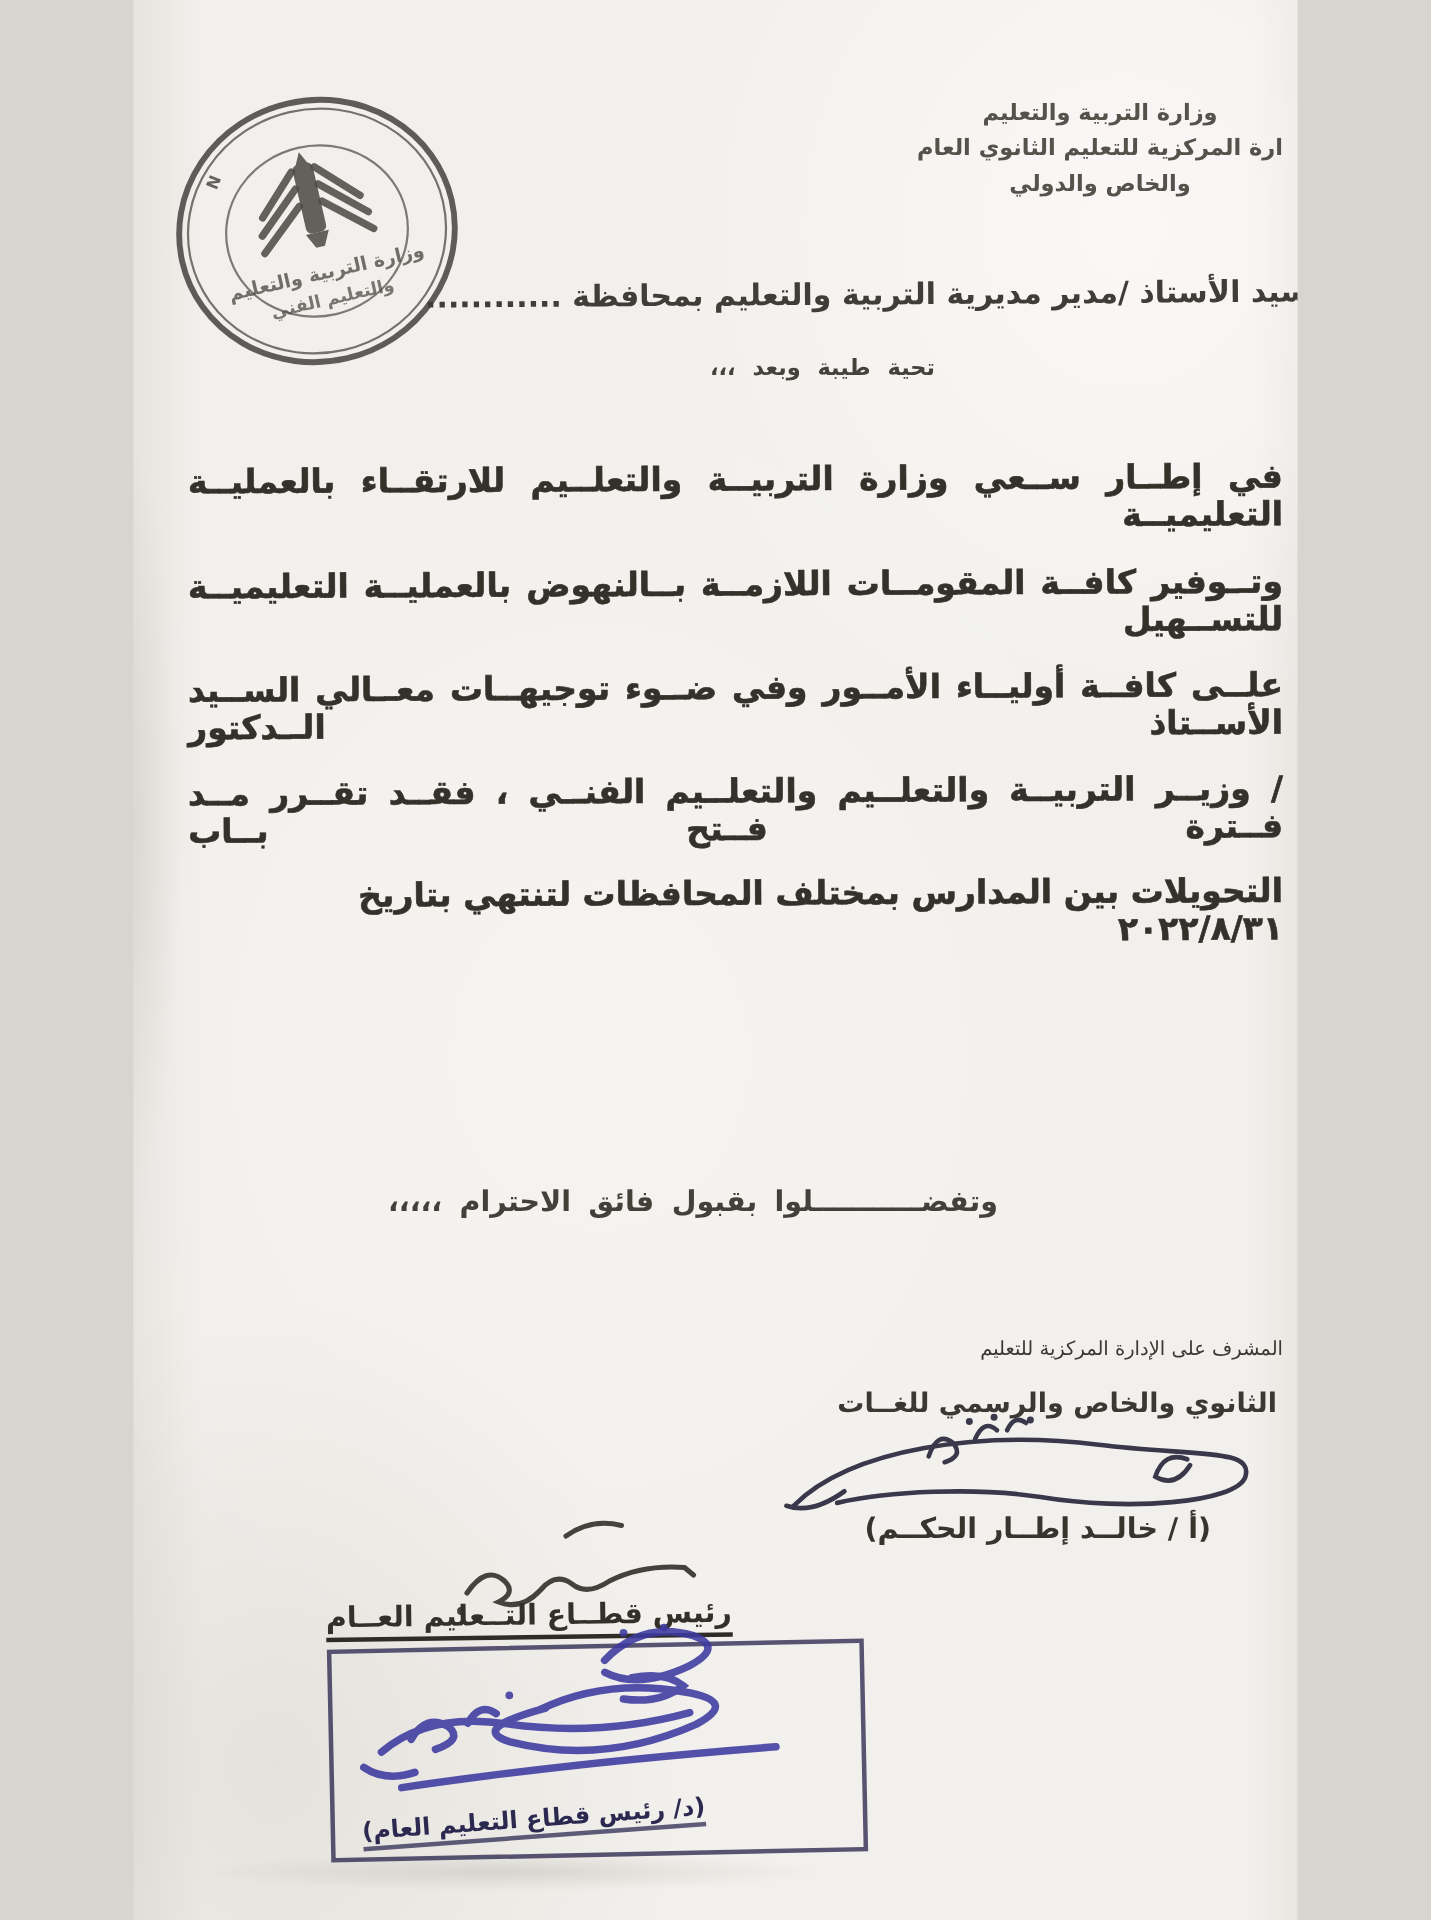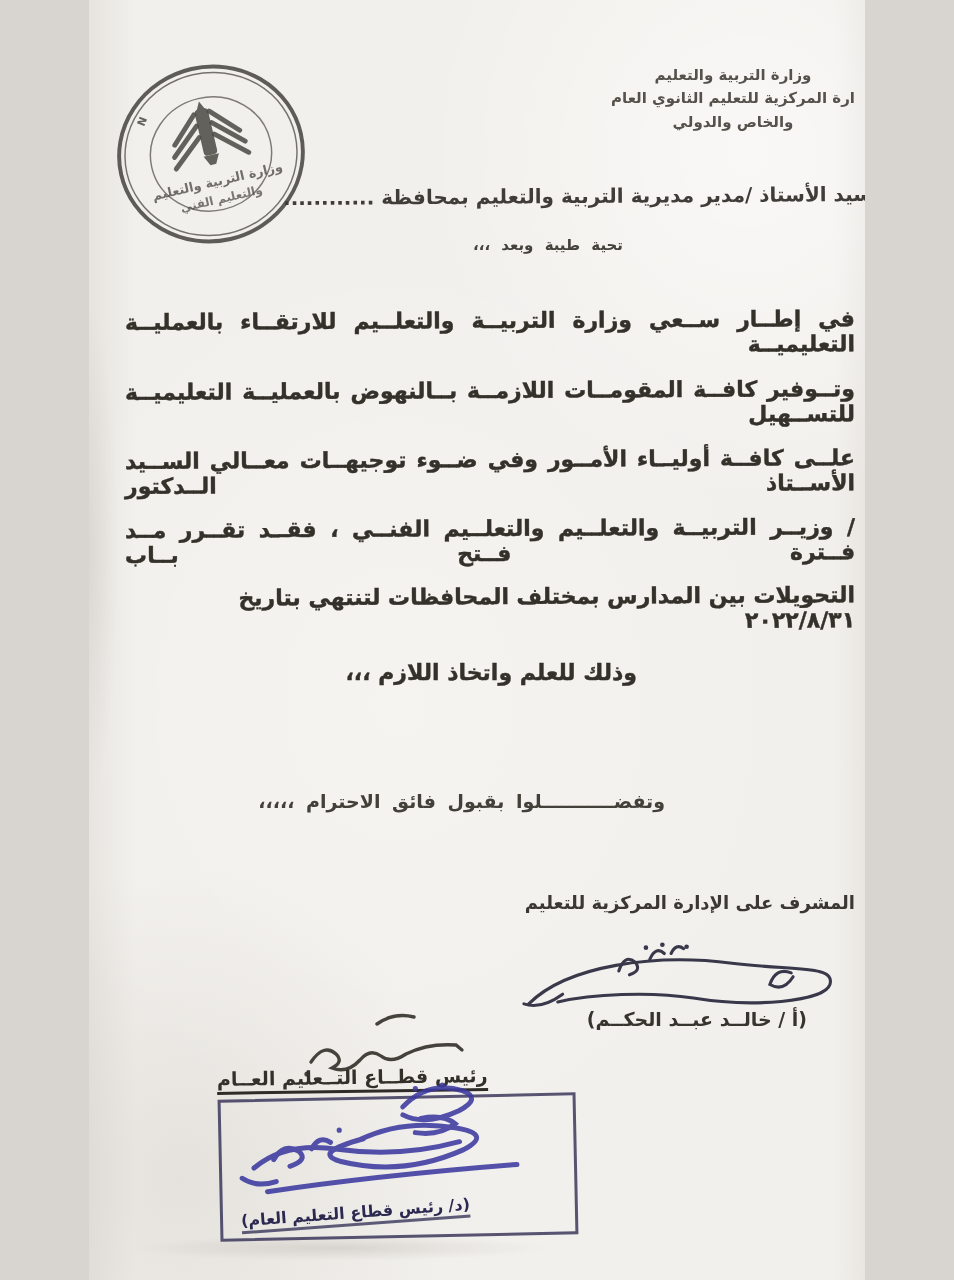--- a/index.html
+++ b/index.html
@@ -61,21 +61,21 @@
     font-size:22px;font-weight:800;color:#34312b;white-space:nowrap;
     -webkit-text-stroke:.4px #34312b;
   }
   .closing-salutation{
     position:absolute;top:790px;right:200px;
     font-size:19px;font-weight:600;color:#43403a;
     word-spacing:5px;white-space:nowrap;margin-left:24px;
   }
 
   
-  .sig-title1{position:absolute;top:892px;right:10px;font-size:18px;font-weight:bold;color:#3b3833;white-space:nowrap;}
+  .sig-title1{position:absolute;top:892px;right:10px;font-size:13px;font-weight:normal;color:#3b3833;white-space:nowrap;}
   .sig-title2{position:absolute;top:925px;right:14px;font-size:18px;font-weight:bold;color:#3b3833;white-space:nowrap;}
   .sig-scribble{position:absolute;top:938px;right:16px;width:350px;height:92px;}
   .sig-name{position:absolute;top:1008px;right:58px;font-size:19px;font-weight:bold;color:#37342e;white-space:nowrap;}
 
   
   .approve-scribble{position:absolute;left:196px;top:1012px;width:190px;height:68px;}
   .sector-title{
     position:absolute;left:128px;top:1066px;
     font-size:19px;font-weight:800;color:#33302a;white-space:nowrap;
     border-bottom:3px solid #2f2c27;padding-bottom:2px;
@@ -140,40 +140,40 @@
 
   <div class="salutation">سيد الأستاذ /مدير مديرية التربية والتعليم بمحافظة ............</div>
   <div class="greeting">تحية طيبة وبعد ،،،</div>
 
   <div class="body-line bl0">في إطــار ســعي وزارة التربيــة والتعلــيم للارتقــاء بالعمليــة التعليميــة</div>
   <div class="body-line bl1">وتــوفير كافــة المقومــات اللازمــة بــالنهوض بالعمليــة التعليميــة للتســهيل</div>
   <div class="body-line bl2">علــى كافــة أوليــاء الأمــور وفي ضــوء توجيهــات معــالي الســيد الأســتاذ الــدكتور</div>
   <div class="body-line bl3">/ وزيــر التربيــة والتعلــيم والتعلــيم الفنــي ، فقــد تقــرر مــد فــترة فــتح بــاب</div>
   <div class="body-line bl4">التحويلات بين المدارس بمختلف المحافظات لتنتهي بتاريخ  ٢٠٢٢/٨/٣١</div>
 
-  <div class="closing-note">وذلك للعلم واتخاذ اللازم ،،،</div>
   <div class="closing-salutation">وتفضـــــــــــلوا بقبول فائق الاحترام ،،،،،</div>
 
   <div class="sig-title1">المشرف على الإدارة المركزية للتعليم</div>
+  <div class="sig-title2">الثانوي والخاص والرسمي للغــات</div>
   <svg class="sig-scribble" viewBox="0 0 350 95">
     <g fill="none" stroke="#26253a" stroke-width="3.2" stroke-linecap="round" opacity="0.9">
       <path d="M 25 68 C 65 28, 155 16, 235 26 C 300 34, 342 28, 336 48 C 330 66, 255 72, 195 62 C 150 55, 90 58, 55 66"></path>
       <path d="M 298 40 q -10 16 -24 8 q 6 -18 22 -12"></path>
       <path d="M 118 34 q 6 -18 17 -9 q 7 9 -6 13"></path>
       <path d="M 150 22 q 6 -14 15 -6"></path>
       <path d="M 172 16 q 5 -11 13 -5"></path>
       <path d="M 60 58 q -22 16 -40 10"></path>
     </g>
     <g fill="#26253a" opacity="0.9">
       <circle cx="146" cy="10" r="2.4"></circle>
       <circle cx="163" cy="7" r="2.4"></circle>
       <circle cx="188" cy="9" r="2.4"></circle>
     </g>
   </svg>
-  <div class="sig-name">(أ / خالــد عبــد الحكــم)</div>
+  <div class="sig-name">(أ / خالــد إطــار الحكــم)</div>
 
   <svg class="approve-scribble" viewBox="0 0 190 68" aria-label="يعتمد">
     <g fill="none" stroke="#33302a" stroke-width="3.4" stroke-linecap="round" opacity="0.9">
       <path d="M 26 50 q 13 -19 25 -8 q 8 8 -4 14 q 15 6 28 -8 q 10 -12 21 -4 q 10 8 25 -2 q 22 -11 50 -9 l 6 5"></path>
       <path d="M 92 12 q 17 -12 37 -7"></path>
     </g>
     <circle cx="22" cy="62" r="2.6" fill="#33302a" opacity="0.9"></circle>
   </svg>
 
   <div class="sector-title">رئيس قطــاع التــعليم العــام</div>

